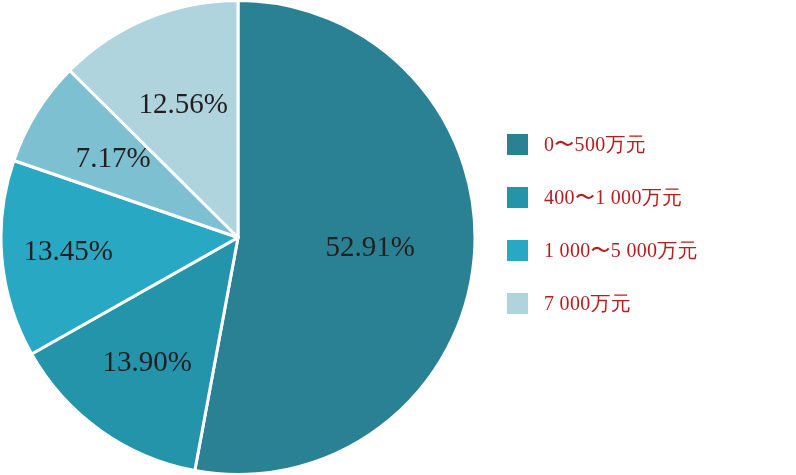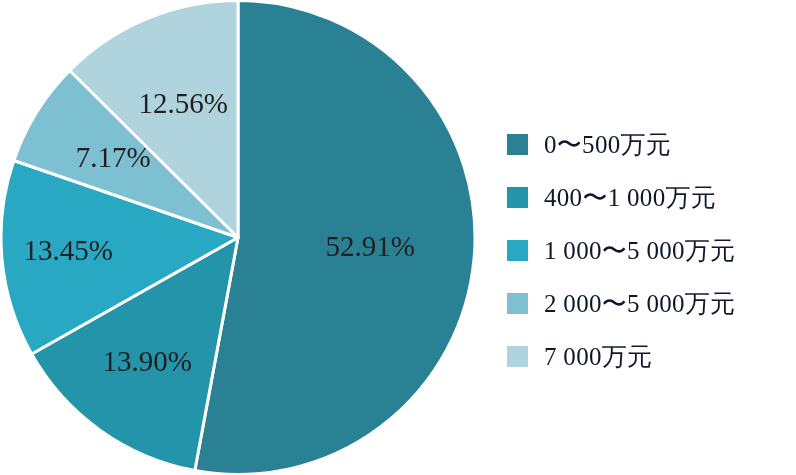--- a/index.html
+++ b/index.html
@@ -50,22 +50,22 @@
     height: 53px;
   }
   .legend-swatch {
     width: 21px;
     height: 21px;
     flex: 0 0 auto;
     margin-right: 16px;
   }
   .legend-label {
     font-family: "Liberation Serif", "DejaVu Serif", serif;
-    font-size: 25px;
-    color: #0f172a;
+    font-size: 20px;
+    color: #b91c1c;
     white-space: nowrap;
     letter-spacing: 0.3px;
   }
 </style>
 </head>
 <body>
 
 <div id="root">
 
   <div id="pie-area">
@@ -94,22 +94,18 @@
       </div>
       <div class="legend-row">
         <span class="legend-swatch" style="background: rgb(36, 148, 171);"></span>
         <span class="legend-label">400〜1 000万元</span>
       </div>
       <div class="legend-row">
         <span class="legend-swatch" style="background: rgb(41, 168, 195);"></span>
         <span class="legend-label">1 000〜5 000万元</span>
       </div>
       <div class="legend-row">
-        <span class="legend-swatch" style="background: rgb(124, 192, 210);"></span>
-        <span class="legend-label">2 000〜5 000万元</span>
-      </div>
-      <div class="legend-row">
         <span class="legend-swatch" style="background: rgb(176, 212, 222);"></span>
         <span class="legend-label">7 000万元</span>
       </div>
     </div>
 
 </div>
 
 </body></html>

